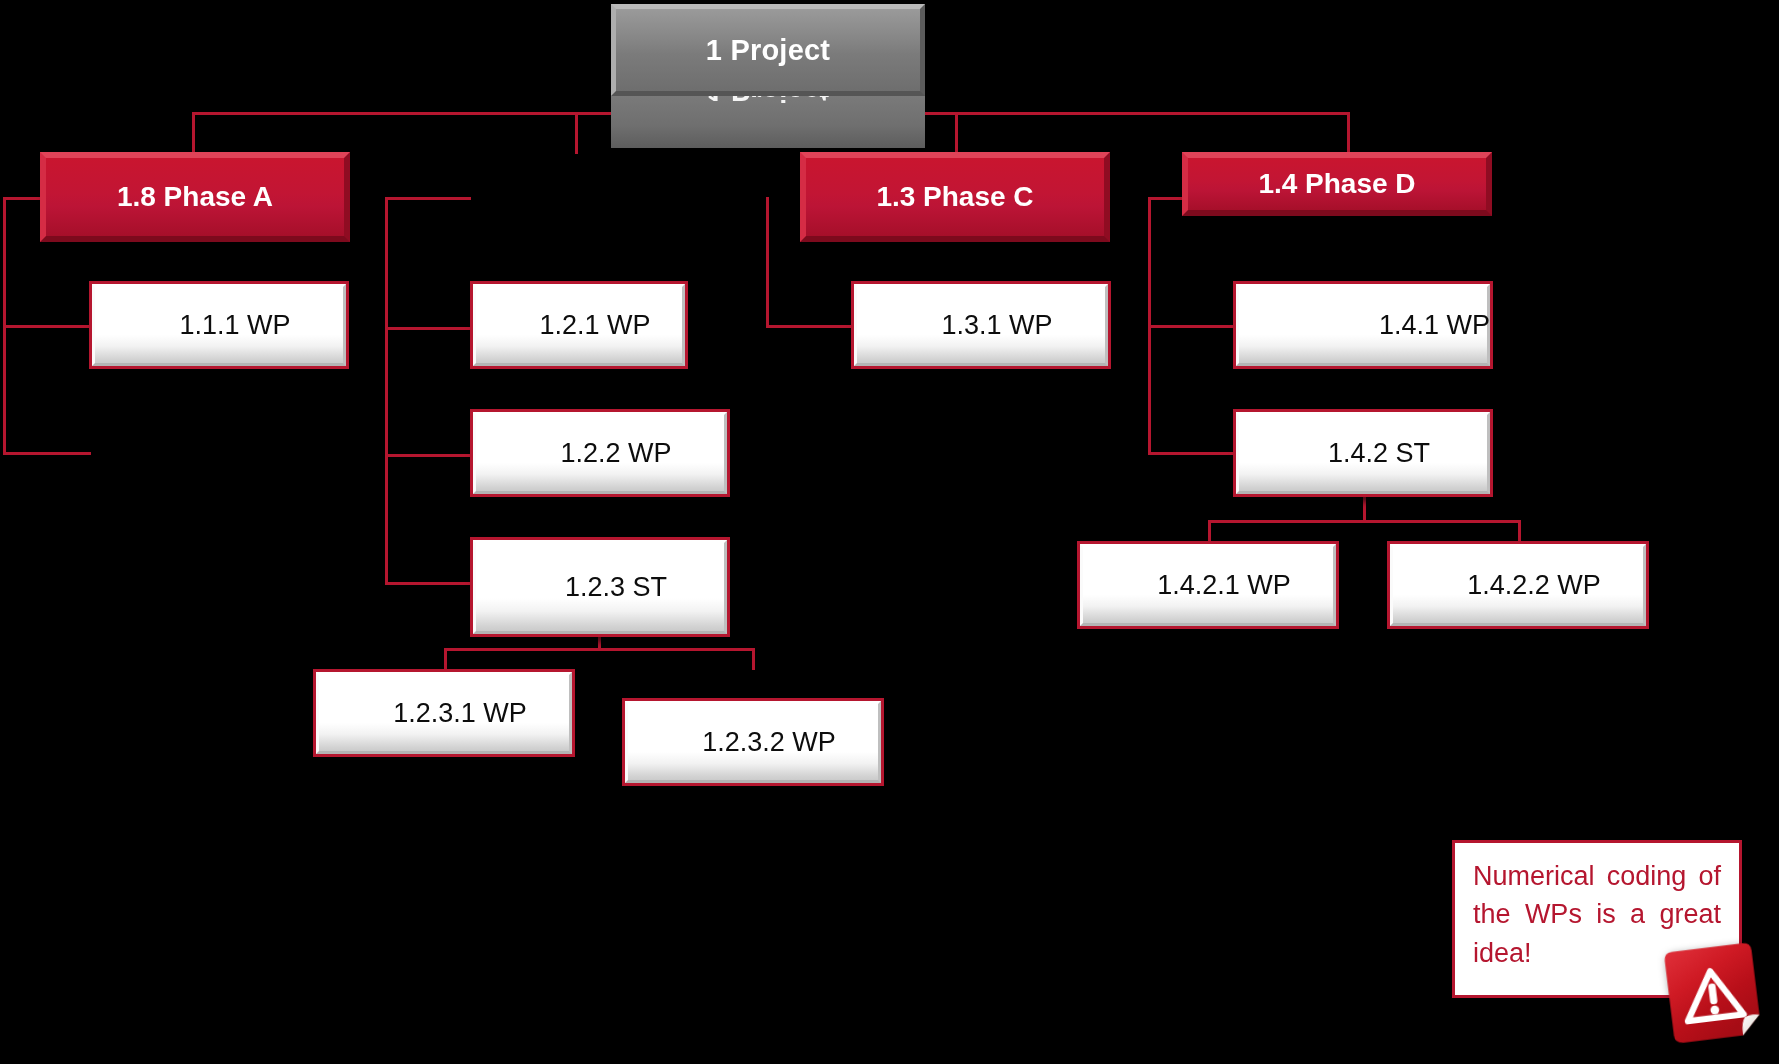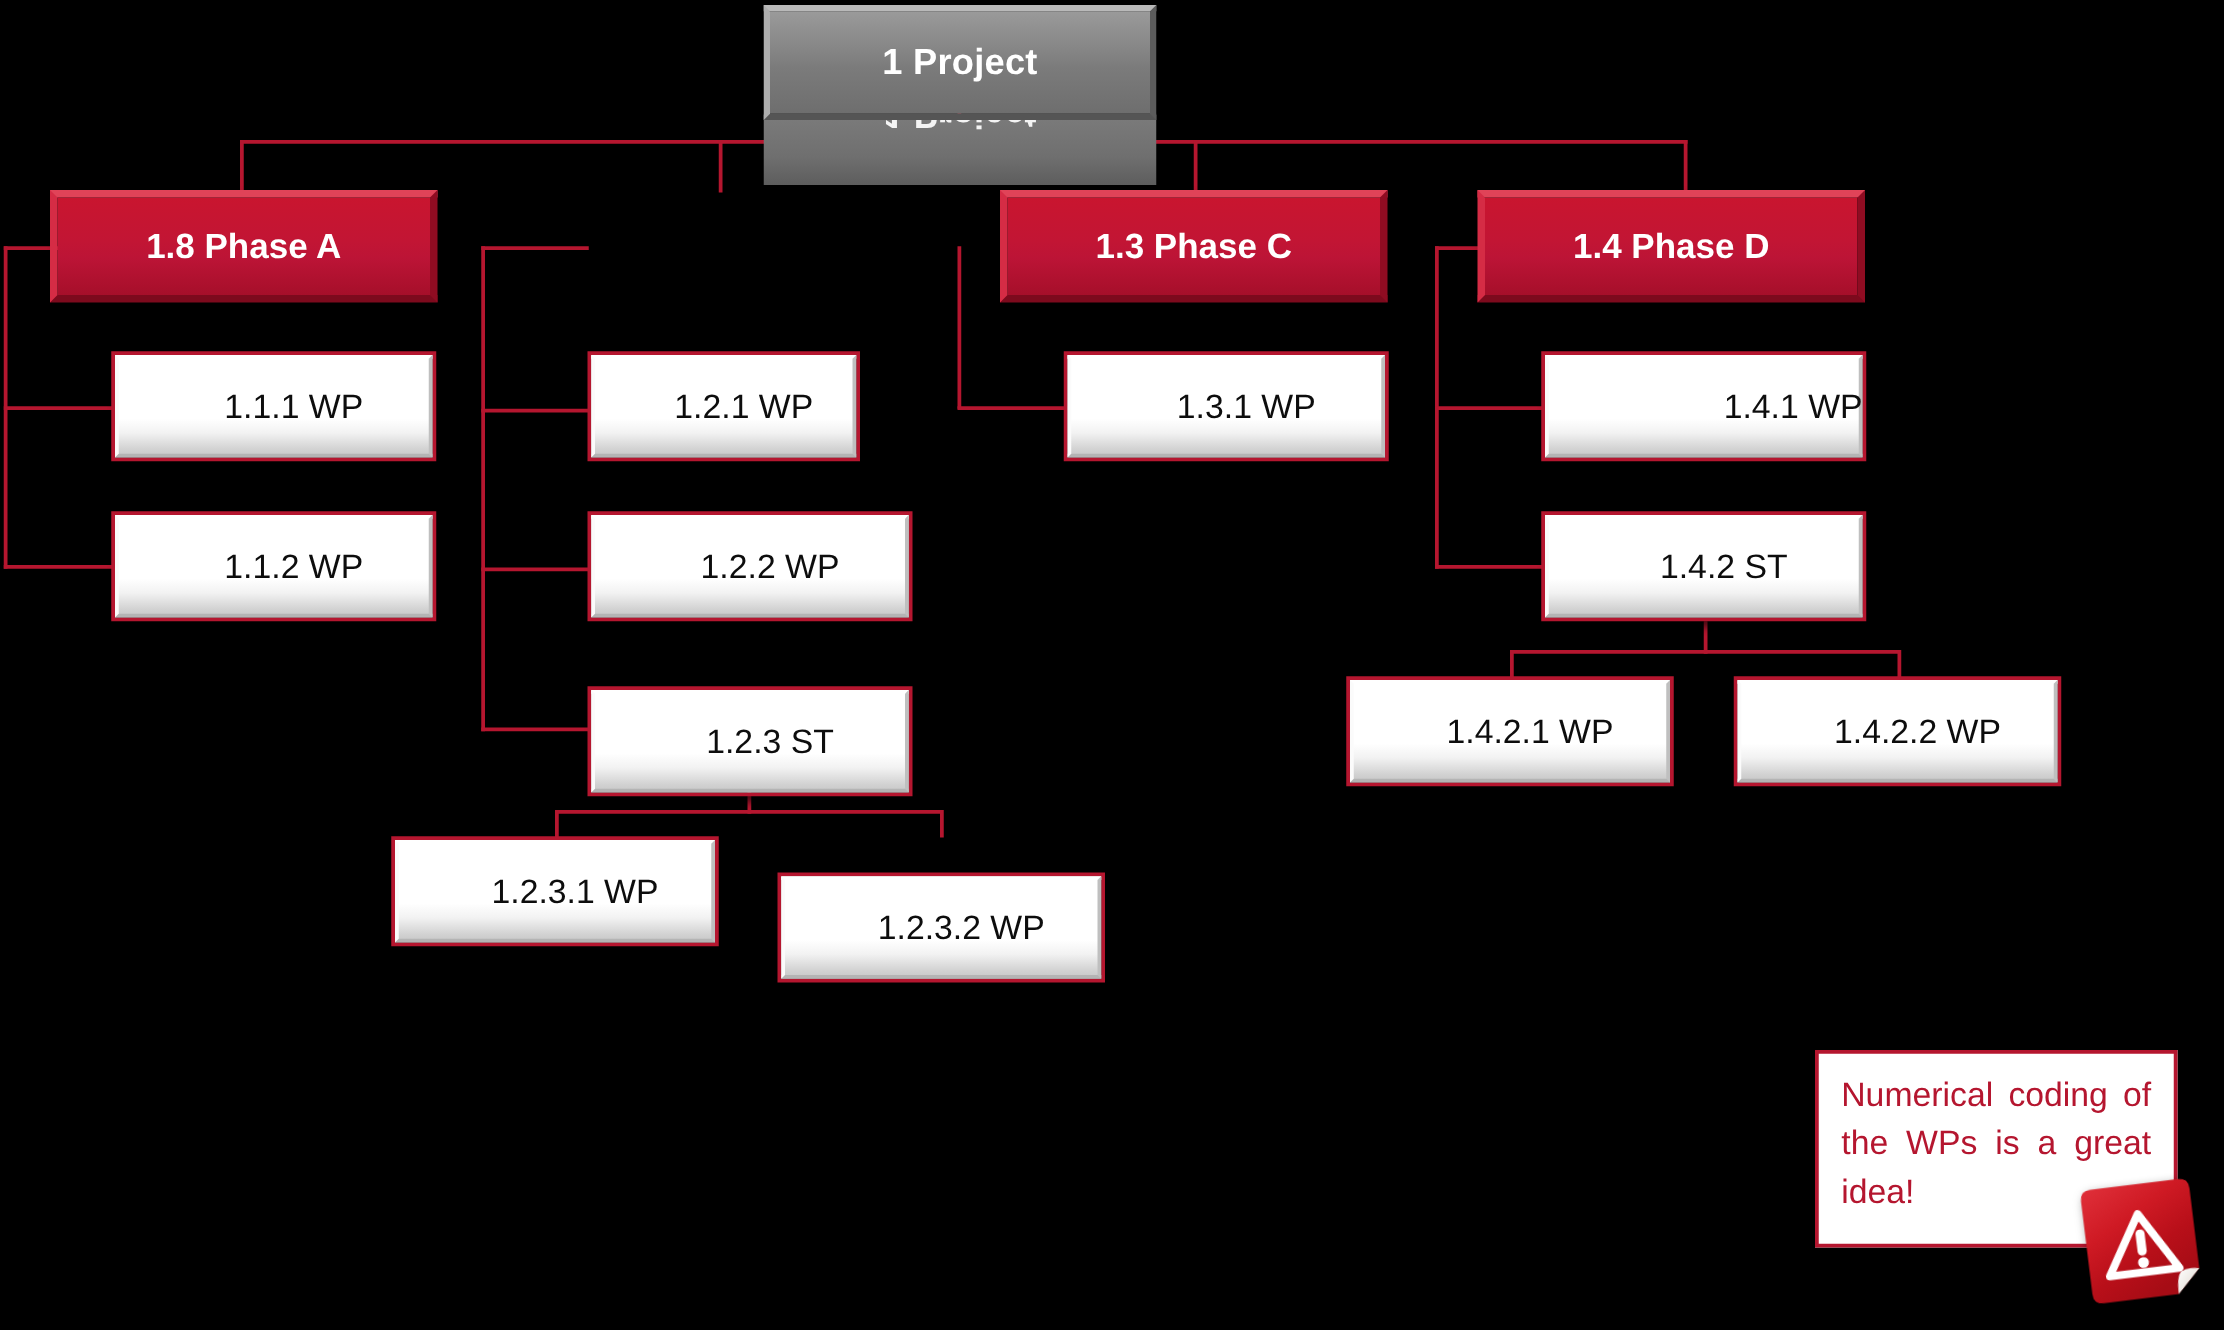--- a/index.html
+++ b/index.html
@@ -144,38 +144,35 @@
 
   <div class="redbox" style="left:40px;top:152px;width:310px;height:90px;">
     <span>1.8 Phase A</span>
   </div>
 
 
   <div class="redbox" style="left:800px;top:152px;width:310px;height:90px;">
     <span>1.3 Phase C</span>
   </div>
 
-  <div class="redbox" style="left:1182px;top:152px;width:310px;height:90px;">
+  <div class="redbox" style="left:1182px;top:152px;width:310px;height:64px;">
     <span>1.4 Phase D</span>
   </div>
 
   <div class="wbox" style="left:89px;top:281px;width:260px;height:88px;">
     <span>1.1.1 WP</span>
   </div>
-  <div class="wbox" style="left:89px;top:409px;width:260px;height:88px;">
-    <span>1.1.2 WP</span>
-  </div>
 
   <div class="wbox" style="left:470px;top:281px;width:218px;height:88px;">
     <span>1.2.1 WP</span>
   </div>
   <div class="wbox" style="left:470px;top:409px;width:260px;height:88px;">
     <span>1.2.2 WP</span>
   </div>
-  <div class="wbox" style="left:470px;top:549px;width:260px;height:88px;">
+  <div class="wbox" style="left:470px;top:537px;width:260px;height:100px;">
     <span>1.2.3 ST</span>
   </div>
 
   <div class="wbox" style="left:313px;top:669px;width:262px;height:88px;">
     <span>1.2.3.1 WP</span>
   </div>
   <div class="wbox" style="left:622px;top:698px;width:262px;height:88px;">
     <span>1.2.3.2 WP</span>
   </div>
 

